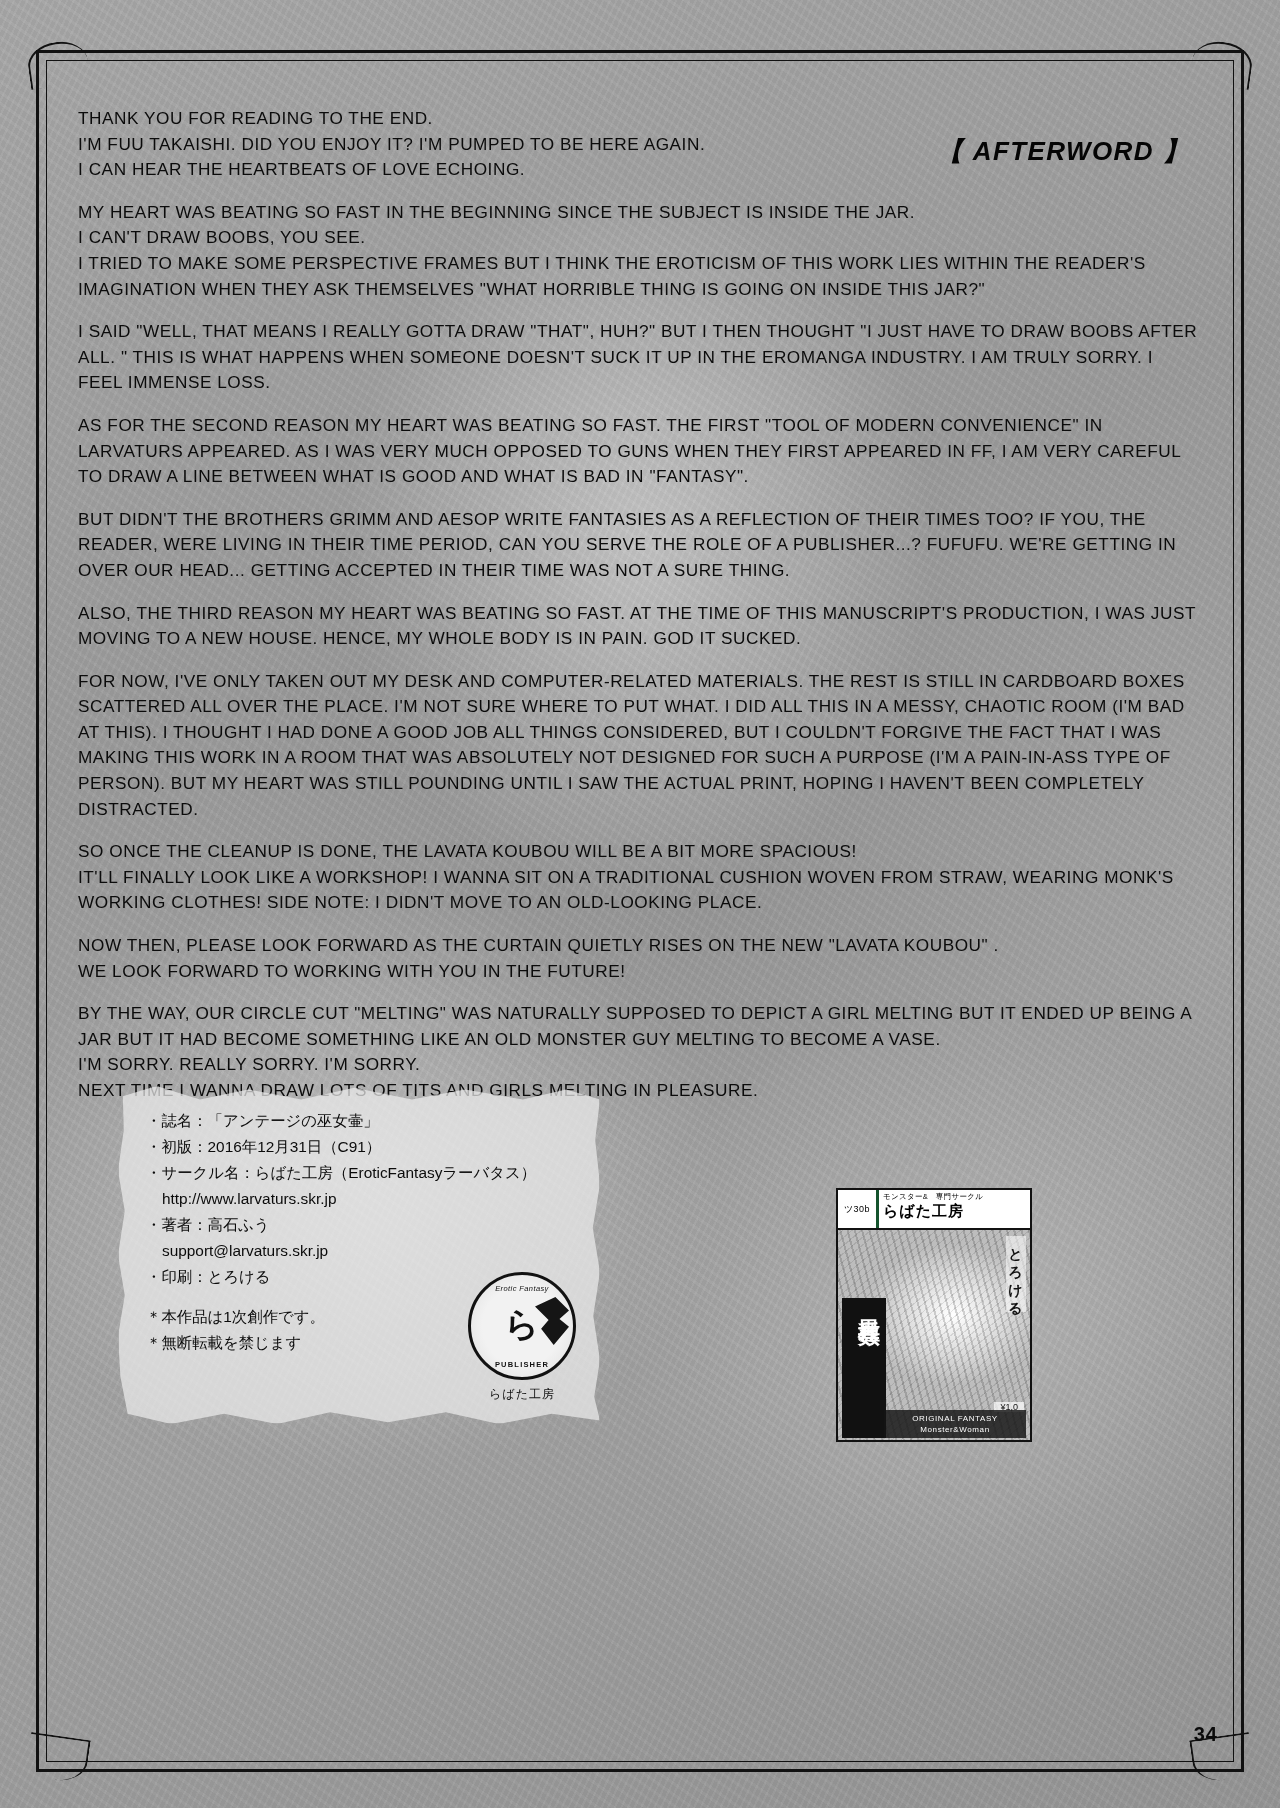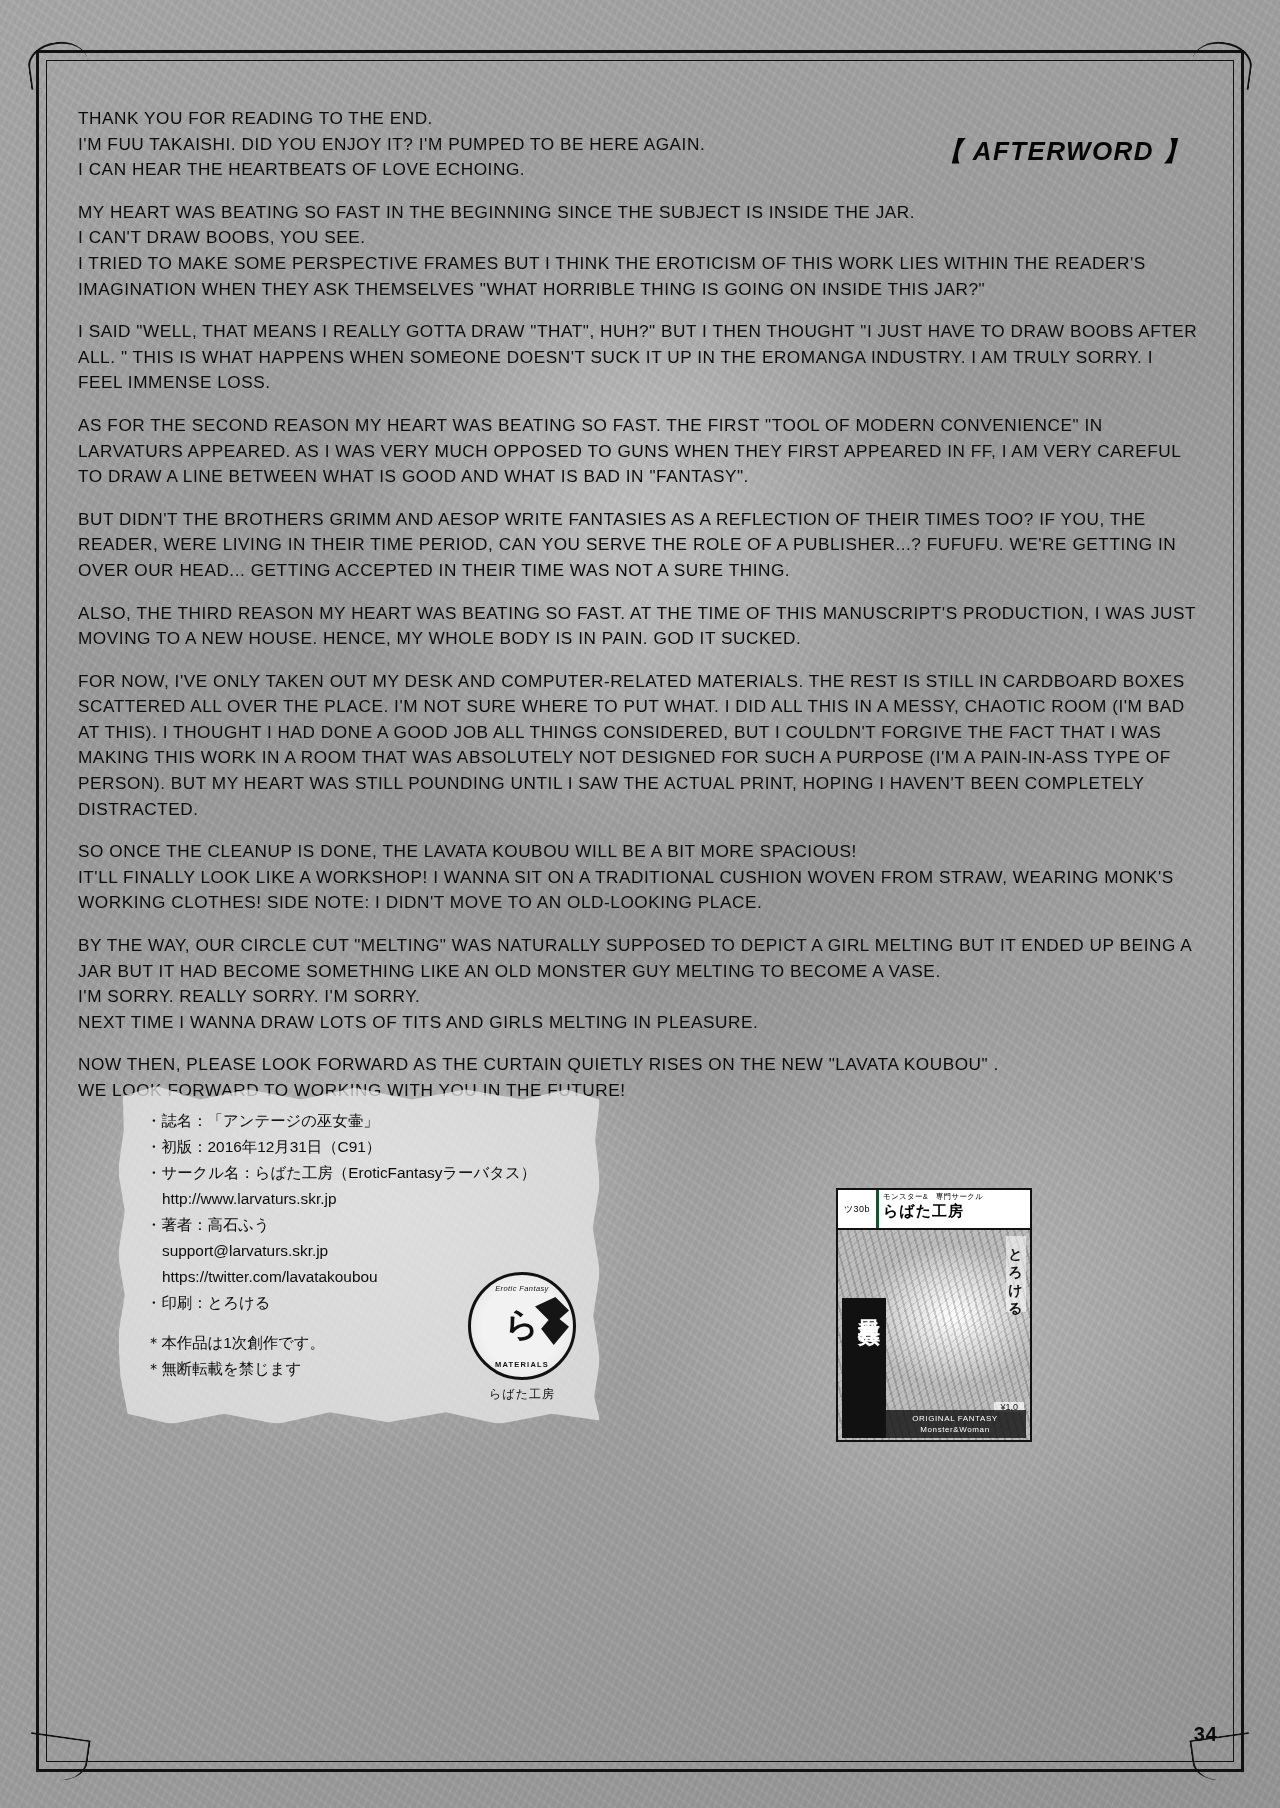--- a/index.html
+++ b/index.html
@@ -319,51 +319,50 @@
   <p class="para" style="white-space:pre-line;">MY HEART WAS BEATING SO FAST IN THE BEGINNING SINCE THE SUBJECT IS INSIDE THE JAR.
 I CAN'T DRAW BOOBS, YOU SEE.
 I TRIED TO MAKE SOME PERSPECTIVE FRAMES BUT I THINK THE EROTICISM OF THIS WORK LIES WITHIN THE READER'S IMAGINATION WHEN THEY ASK THEMSELVES "WHAT HORRIBLE THING IS GOING ON INSIDE THIS JAR?"</p>
   <p class="para" style="white-space:pre-line;">I SAID "WELL, THAT MEANS I REALLY GOTTA DRAW "THAT", HUH?" BUT I THEN THOUGHT "I JUST HAVE TO DRAW BOOBS AFTER ALL. " THIS IS WHAT HAPPENS WHEN SOMEONE DOESN'T SUCK IT UP IN THE EROMANGA INDUSTRY. I AM TRULY SORRY. I FEEL IMMENSE LOSS.</p>
   <p class="para" style="white-space:pre-line;">AS FOR THE SECOND REASON MY HEART WAS BEATING SO FAST. THE FIRST "TOOL OF MODERN CONVENIENCE" IN LARVATURS APPEARED. AS I WAS VERY MUCH OPPOSED TO GUNS WHEN THEY FIRST APPEARED IN FF, I AM VERY CAREFUL TO DRAW A LINE BETWEEN WHAT IS GOOD AND WHAT IS BAD IN "FANTASY".</p>
   <p class="para" style="white-space:pre-line;">BUT DIDN'T THE BROTHERS GRIMM AND AESOP WRITE FANTASIES AS A REFLECTION OF THEIR TIMES TOO? IF YOU, THE READER, WERE LIVING IN THEIR TIME PERIOD, CAN YOU SERVE THE ROLE OF A PUBLISHER...? FUFUFU. WE'RE GETTING IN OVER OUR HEAD... GETTING ACCEPTED IN THEIR TIME WAS NOT A SURE THING.</p>
   <p class="para" style="white-space:pre-line;">ALSO, THE THIRD REASON MY HEART WAS BEATING SO FAST. AT THE TIME OF THIS MANUSCRIPT'S PRODUCTION, I WAS JUST MOVING TO A NEW HOUSE. HENCE, MY WHOLE BODY IS IN PAIN. GOD IT SUCKED.</p>
   <p class="para" style="white-space:pre-line;">FOR NOW, I'VE ONLY TAKEN OUT MY DESK AND COMPUTER-RELATED MATERIALS. THE REST IS STILL IN CARDBOARD BOXES SCATTERED ALL OVER THE PLACE. I'M NOT SURE WHERE TO PUT WHAT. I DID ALL THIS IN A MESSY, CHAOTIC ROOM (I'M BAD AT THIS). I THOUGHT I HAD DONE A GOOD JOB ALL THINGS CONSIDERED, BUT I COULDN'T FORGIVE THE FACT THAT I WAS MAKING THIS WORK IN A ROOM THAT WAS ABSOLUTELY NOT DESIGNED FOR SUCH A PURPOSE (I'M A PAIN-IN-ASS TYPE OF PERSON). BUT MY HEART WAS STILL POUNDING UNTIL I SAW THE ACTUAL PRINT, HOPING I HAVEN'T BEEN COMPLETELY DISTRACTED.</p>
   <p class="para" style="white-space:pre-line;">SO ONCE THE CLEANUP IS DONE, THE LAVATA KOUBOU WILL BE A BIT MORE SPACIOUS!
 IT'LL FINALLY LOOK LIKE A WORKSHOP! I WANNA SIT ON A TRADITIONAL CUSHION WOVEN FROM STRAW, WEARING MONK'S WORKING CLOTHES! SIDE NOTE: I DIDN'T MOVE TO AN OLD-LOOKING PLACE.</p>
+  <p class="para" style="white-space:pre-line;">NOW THEN, PLEASE LOOK FORWARD AS THE CURTAIN QUIETLY RISES ON THE NEW "LAVATA KOUBOU" .
+WE LOOK FORWARD TO WORKING WITH YOU IN THE FUTURE!</p>
   <p class="para" style="white-space:pre-line;">BY THE WAY, OUR CIRCLE CUT "MELTING" WAS NATURALLY SUPPOSED TO DEPICT A GIRL MELTING BUT IT ENDED UP BEING A JAR BUT IT HAD BECOME SOMETHING LIKE AN OLD MONSTER GUY MELTING TO BECOME A VASE.
 I'M SORRY. REALLY SORRY. I'M SORRY.
 NEXT TIME I WANNA DRAW LOTS OF TITS AND GIRLS MELTING IN PLEASURE.</p>
-  <p class="para" style="white-space:pre-line;">NOW THEN, PLEASE LOOK FORWARD AS THE CURTAIN QUIETLY RISES ON THE NEW "LAVATA KOUBOU" .
-WE LOOK FORWARD TO WORKING WITH YOU IN THE FUTURE!</p>
 
 </div>
 
 <div class="colophon">
   <div class="colophon-inner">
     <div class="colophon-line">・誌名：「アンテージの巫女壷」</div>
     <div class="colophon-line">・初版：2016年12月31日（C91）</div>
     <div class="colophon-line">・サークル名：らばた工房（EroticFantasyラーバタス）</div>
     <div class="colophon-indent">http://www.larvaturs.skr.jp</div>
     <div class="colophon-line">・著者：高石ふう</div>
     <div class="colophon-indent">support@larvaturs.skr.jp</div>
-    <div class="colophon-indent">https://twitter.com/lavatakoubou</div>
     <div class="colophon-line">・印刷：とろける</div>
     <div class="colophon-notes">
       <div class="colophon-line">＊本作品は1次創作です。</div>
       <div class="colophon-line">＊無断転載を禁じます</div>
     </div>
   </div>
 </div>
 
 <div class="circle-logo">
   <div class="ring">
     <div class="ring-top-text">Erotic Fantasy</div>
     <div class="ring-glyph">ら</div>
     <div class="ring-wing"></div>
-    <div class="ring-bottom-text">MATERIALS</div>
+    <div class="ring-bottom-text">PUBLISHER</div>
   </div>
   <div class="caption">らばた工房</div>
 </div>
 
 <div class="ad-thumb">
   <div class="ad-top">
     <div class="ad-code">ツ30b</div>
     <div class="ad-top-right">
       <div class="ad-tagline">
         <span>モンスター&amp;　専門サークル</span>

